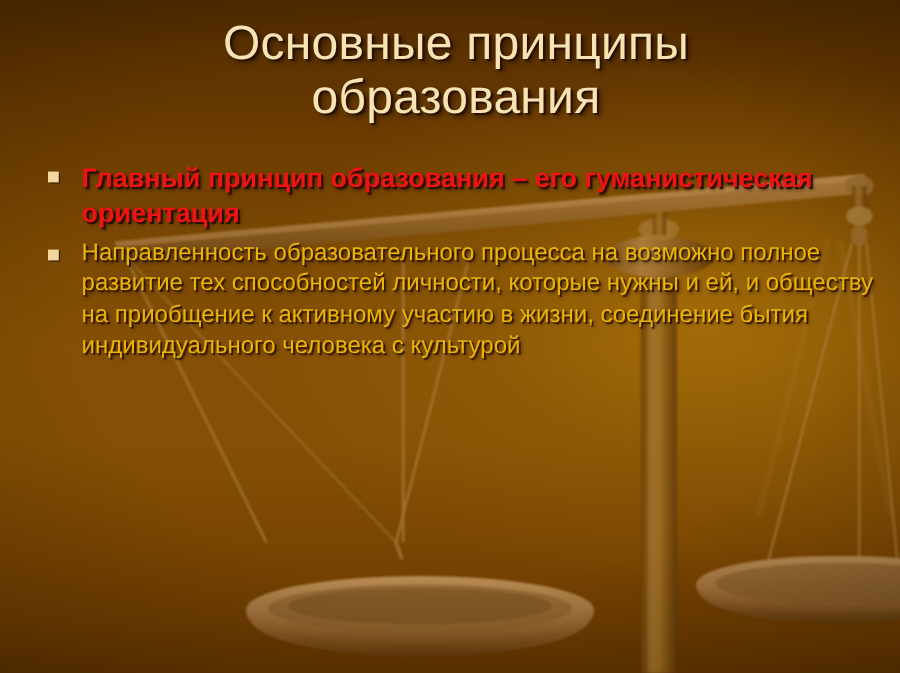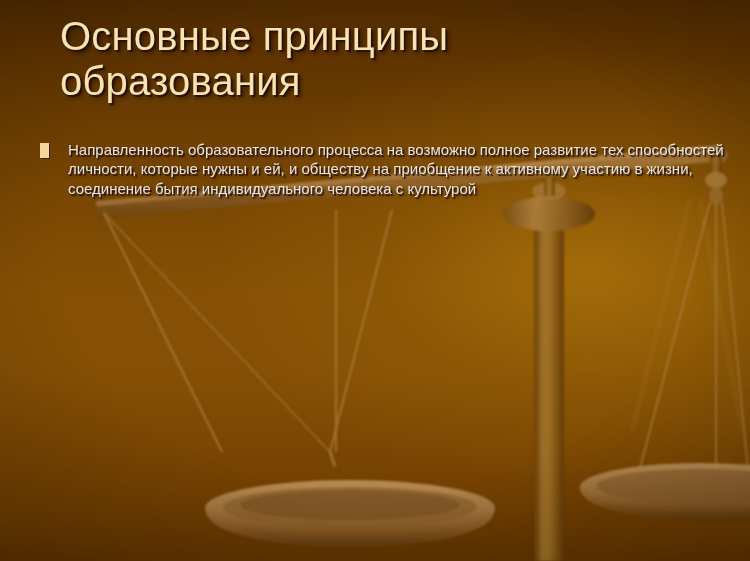--- a/index.html
+++ b/index.html
@@ -56,42 +56,43 @@
   
   .content {
     position: absolute;
     inset: 0;
   }
   .slide-title {
     position: absolute;
     left: 60px;
     top: 14px;
     width: 640px;
+    text-align: center;
     color: #f7e3b4;
     font-size: 40px;
     line-height: 1.12;
     font-weight: 400;
     letter-spacing: 0.2px;
     text-shadow:
        2px 2px 0 rgba(40,16,0,0.85),
        3px 3px 4px rgba(20,8,0,0.6);
   }
   .bullets {
     position: absolute;
     left: 26px;
     top: 134px;
     width: 706px;
   }
   .bullet {
     position: relative;
     padding-left: 42px;
     margin-bottom: 6px;
-    font-size: 15px;
+    font-size: 20px;
     line-height: 1.285;
-    color: #e5e5e5;
+    color: #eab308;
     text-shadow:
        1.6px 1.6px 0 rgba(45,18,0,0.8),
        2px 2px 3px rgba(20,8,0,0.55);
   }
   .bullet .marker {
     position: absolute;
     left: 14px;
     top: 9px;
     width: 9px;
     height: 9px;
@@ -201,20 +202,21 @@
   <div class="bg-vignette"></div>
 
   <div class="content">
 
     <div class="slide-title">Основные принципы образования</div>
 
     <div class="bullets">
 
       <div class="bullet accent b1">
         <span class="marker"></span>
+        <span>Главный принцип образования – его гуманистическая ориентация</span>
       </div>
 
       <div class="bullet b2">
         <span class="marker"></span>
         <span>Направленность образовательного процесса на возможно полное развитие тех способностей личности, которые нужны и ей, и обществу на приобщение к активному участию в жизни, соединение бытия индивидуального человека с культурой</span>
       </div>
 
 
     </div>
   </div>

